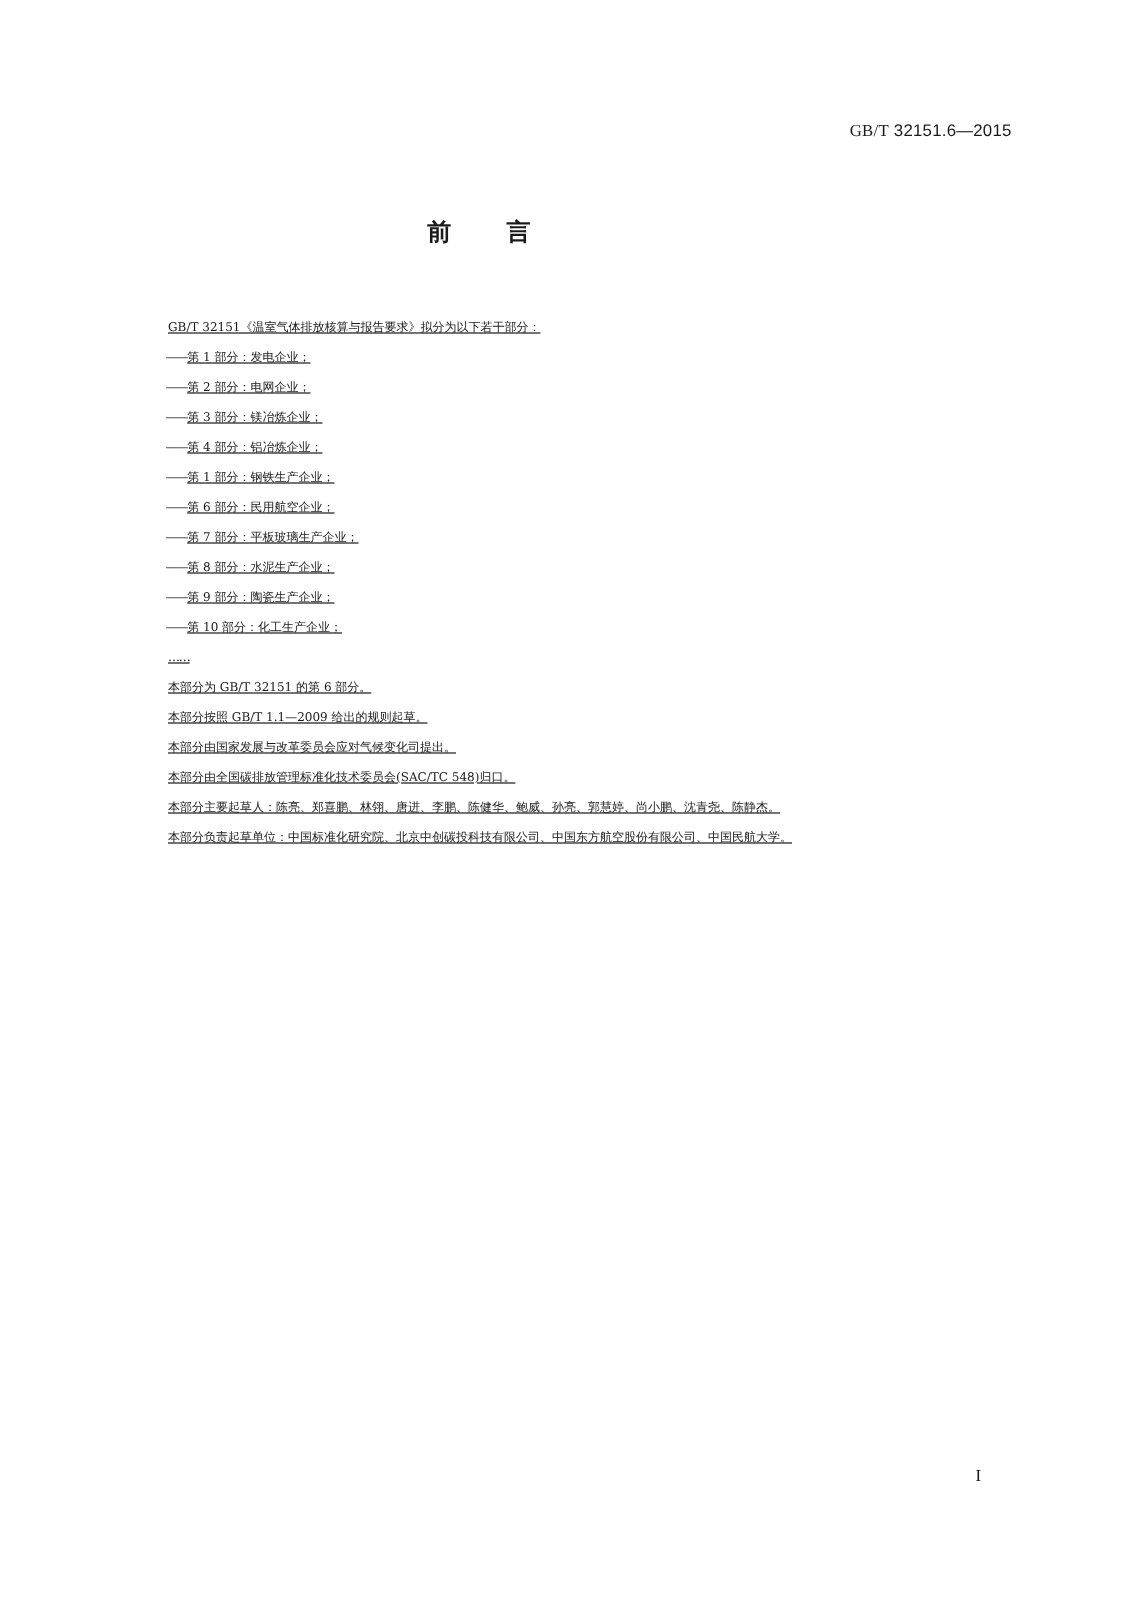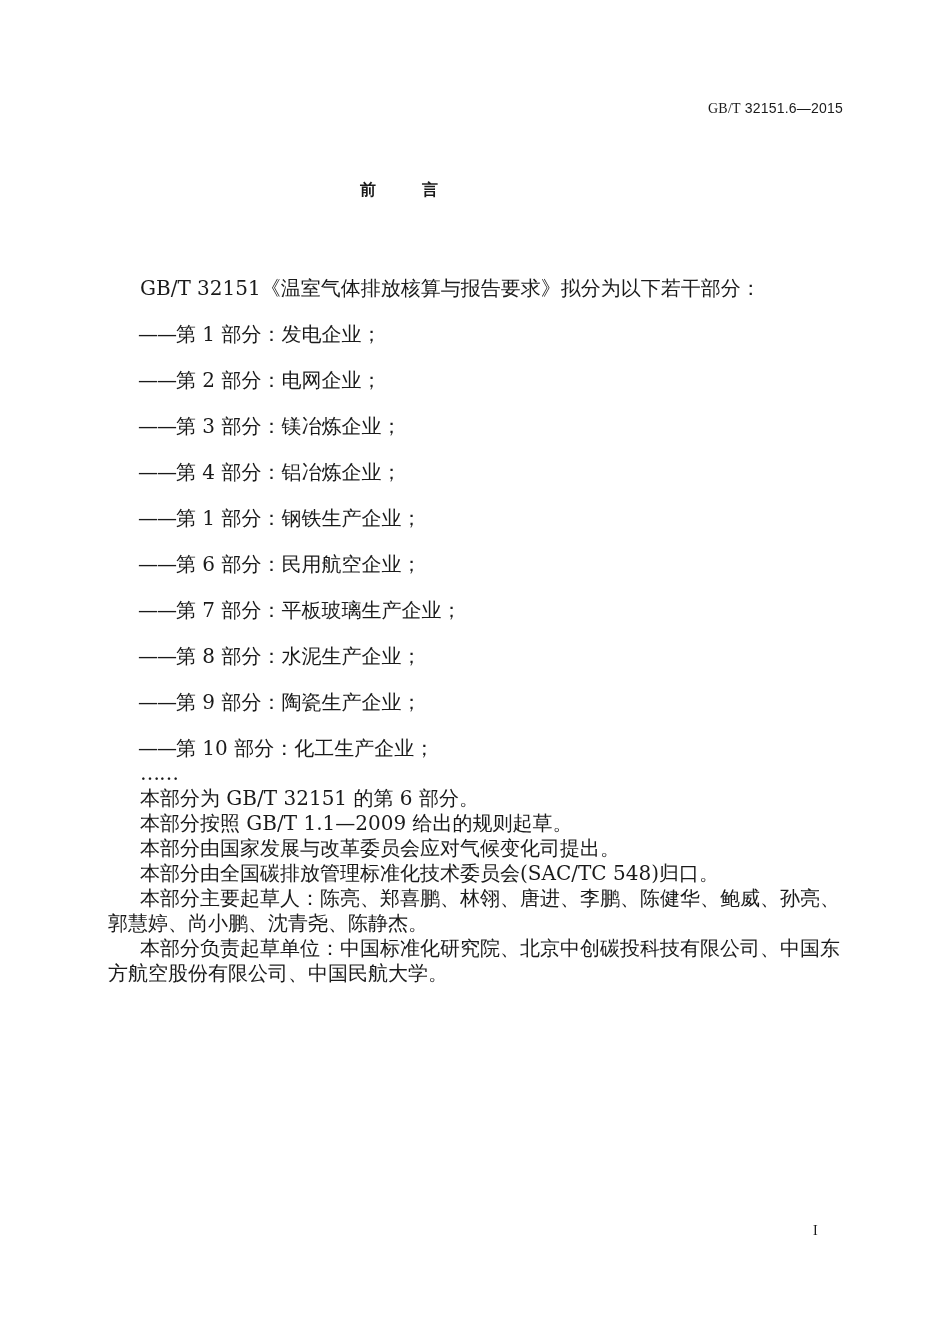--- a/index.html
+++ b/index.html
@@ -2,25 +2,25 @@
 <html><head>
 <meta charset="utf-8">
 <style>
   html, body { margin:0; padding:0; background:#ffffff; }
   body { width:950px; height:1344px; position:relative; overflow:hidden;
          font-family:"DejaVu Serif","Liberation Serif",serif; color:#1a1a1a; }
   .std-code { position:absolute; top:100px; right:107px; font-size:14px;
               font-family:"Liberation Sans","DejaVu Sans",sans-serif; letter-spacing:0.2px; }
   .std-code .b { font-family:"Liberation Serif","DejaVu Serif",serif; font-weight:normal; }
   .title { position:absolute; top:180px; left:0; width:798px; text-align:center;
-           font-size:16px; font-weight:bold; letter-spacing:46px; text-indent:46px; }
-  .body { position:absolute; top:276px; left:108px; width:736px; font-size:20px; line-height:25px; }
+           font-size:20px; font-weight:bold; letter-spacing:46px; text-indent:46px; }
+  .body { position:absolute; top:261px; left:108px; width:736px; font-size:10px; line-height:25px;text-decoration:underline; }
   .p { margin:0; }
   .indent { text-indent:32px; }
-  .dash-item { padding-left:30px;margin-top:21px; }
+  .dash-item { padding-left:30px; }
   .dash-item .dash { display:inline-block; letter-spacing:-1px; }
   .ell { padding-left:32px; letter-spacing:-1px; }
   .page-num { position:absolute; top:1223px; left:813px; font-size:14px;
               font-family:"Liberation Serif",serif; }
 </style>
 </head>
 <body>
 
 <div class="std-code">
   <span class="b">GB/T</span>

